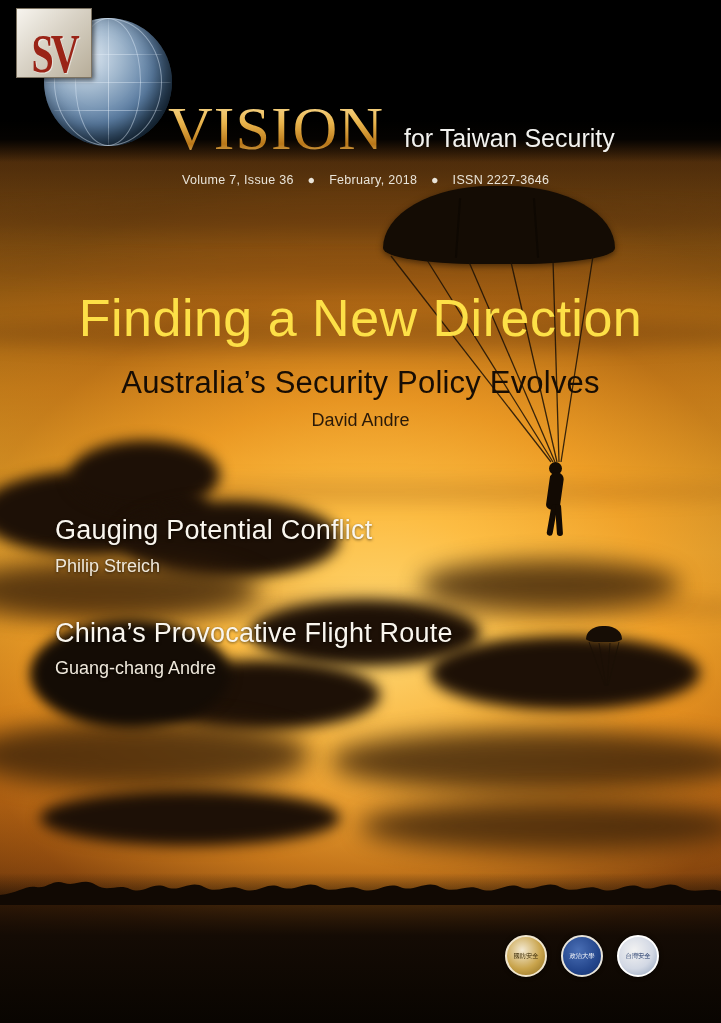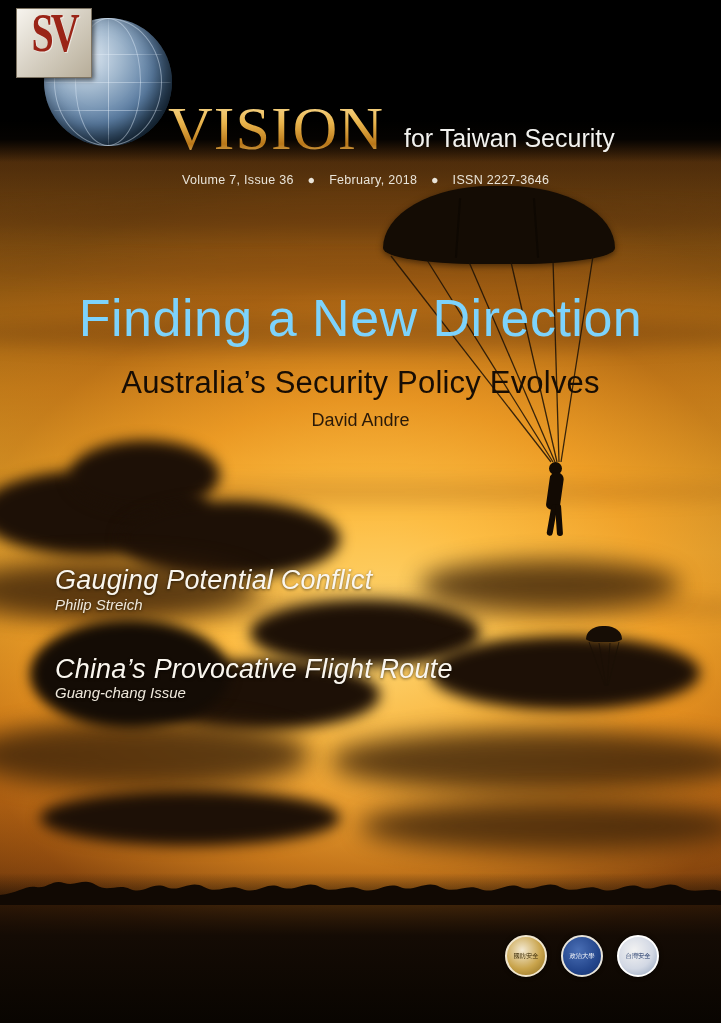--- a/index.html
+++ b/index.html
@@ -105,21 +105,21 @@
   }
   .globe .p1 { top: 50%; }
   .globe .p2 { top: 28%; left: 7%; right: 7%; }
   .globe .p3 { top: 72%; left: 7%; right: 7%; }
   .sv-badge {
     position: absolute;
     left: 16px; top: 8px;
     width: 74px; height: 68px;
     background: linear-gradient(135deg,#f7f4ee 0%, #d9d3c6 45%, #b7ad99 100%);
     border: 1px solid #7d7362;
-    display: flex; align-items: flex-start; justify-content: center;
+    display: flex; align-items: flex-end; justify-content: center;
     box-shadow: 2px 2px 5px rgba(0,0,0,.6);
   }
   .sv-badge span {
     font-family: "Liberation Serif", serif;
     font-weight: bold;
     font-size: 40px;
     color: #9a2417;
     letter-spacing: -3px;
     transform: scaleY(1.35);
     text-shadow: 1px 1px 0 rgba(255,255,255,.5);
@@ -235,21 +235,21 @@
     left: 586px; top: 640px;
     width: 36px; height: 48px;
   }
 
   
   .headline-main {
     position: absolute;
     left: 0; right: 0; top: 288px;
     text-align: center;
     font-size: 52px;
-    color: #7dd3fc;
+    color: #fde047;
     font-weight: 300;
     letter-spacing: .5px;
   }
   .headline-sub {
     position: absolute;
     left: 0; right: 0; top: 365px;
     text-align: center;
     font-size: 31px;
     color: #170d04;
     letter-spacing: .2px;
@@ -258,35 +258,34 @@
     position: absolute;
     left: 0; right: 0; top: 410px;
     text-align: center;
     font-size: 18px;
     color: #2b1a08;
   }
 
   
   .articles {
     position: absolute;
-    left: 55px; top: 566px;
+    left: 55px; top: 516px;
     width: 480px;
-    font-style: italic;
   }
   .article { margin-bottom: 42px; position: relative; }
   .article .atitle {
     font-size: 27px;
     color: #faf6ee;
     letter-spacing: .2px;
     text-shadow: 0 1px 3px rgba(0,0,0,.55);
     line-height: 1.1;
   }
   .article .aauthor {
-    margin-top: 0;
-    font-size: 15px;
+    margin-top: 10px;
+    font-size: 18px;
     color: #efe8db;
     text-shadow: 0 1px 3px rgba(0,0,0,.6);
   }
   .article.dark .atitle { color: #fdfbf6; }
   .article-blob {
     position: absolute;
     left: 30px; top: 620px;
     width: 200px; height: 108px;
     background: #140c05;
     border-radius: 50%;
@@ -416,21 +415,21 @@
 
   <div class="article-blob"></div>
 
   <div class="articles">
     <div class="article">
       <div class="atitle">Gauging Potential Conflict</div>
       <div class="aauthor">Philip Streich</div>
     </div>
     <div class="article">
       <div class="atitle">China’s Provocative Flight Route</div>
-      <div class="aauthor">Guang-chang Issue</div>
+      <div class="aauthor">Guang-chang Andre</div>
     </div>
   </div>
 
   <div class="ground"></div>
   <svg class="treeline" viewBox="0 0 721 34" preserveAspectRatio="none">
     <path fill="#110903" d="M0,34 L0,24 C18,22 26,14 36,16 C48,18 52,8 64,12 C76,16 84,6 96,14 C108,22 118,12 130,18 C144,24 152,10 166,16 C180,22 190,8 204,16 C218,24 228,12 242,18 C258,24 266,10 280,16 C296,22 306,8 320,16 C334,24 346,12 360,18 C376,24 386,10 400,16 C414,22 426,8 440,16 C456,24 466,12 480,18 C496,24 506,10 520,16 C534,22 546,8 560,16 C576,24 586,12 600,18 C616,24 626,10 640,16 C654,22 666,8 680,16 C694,24 706,16 721,20 L721,34 Z"></path>
   </svg>
 
   <div class="logos">
     <div class="logo l1">

